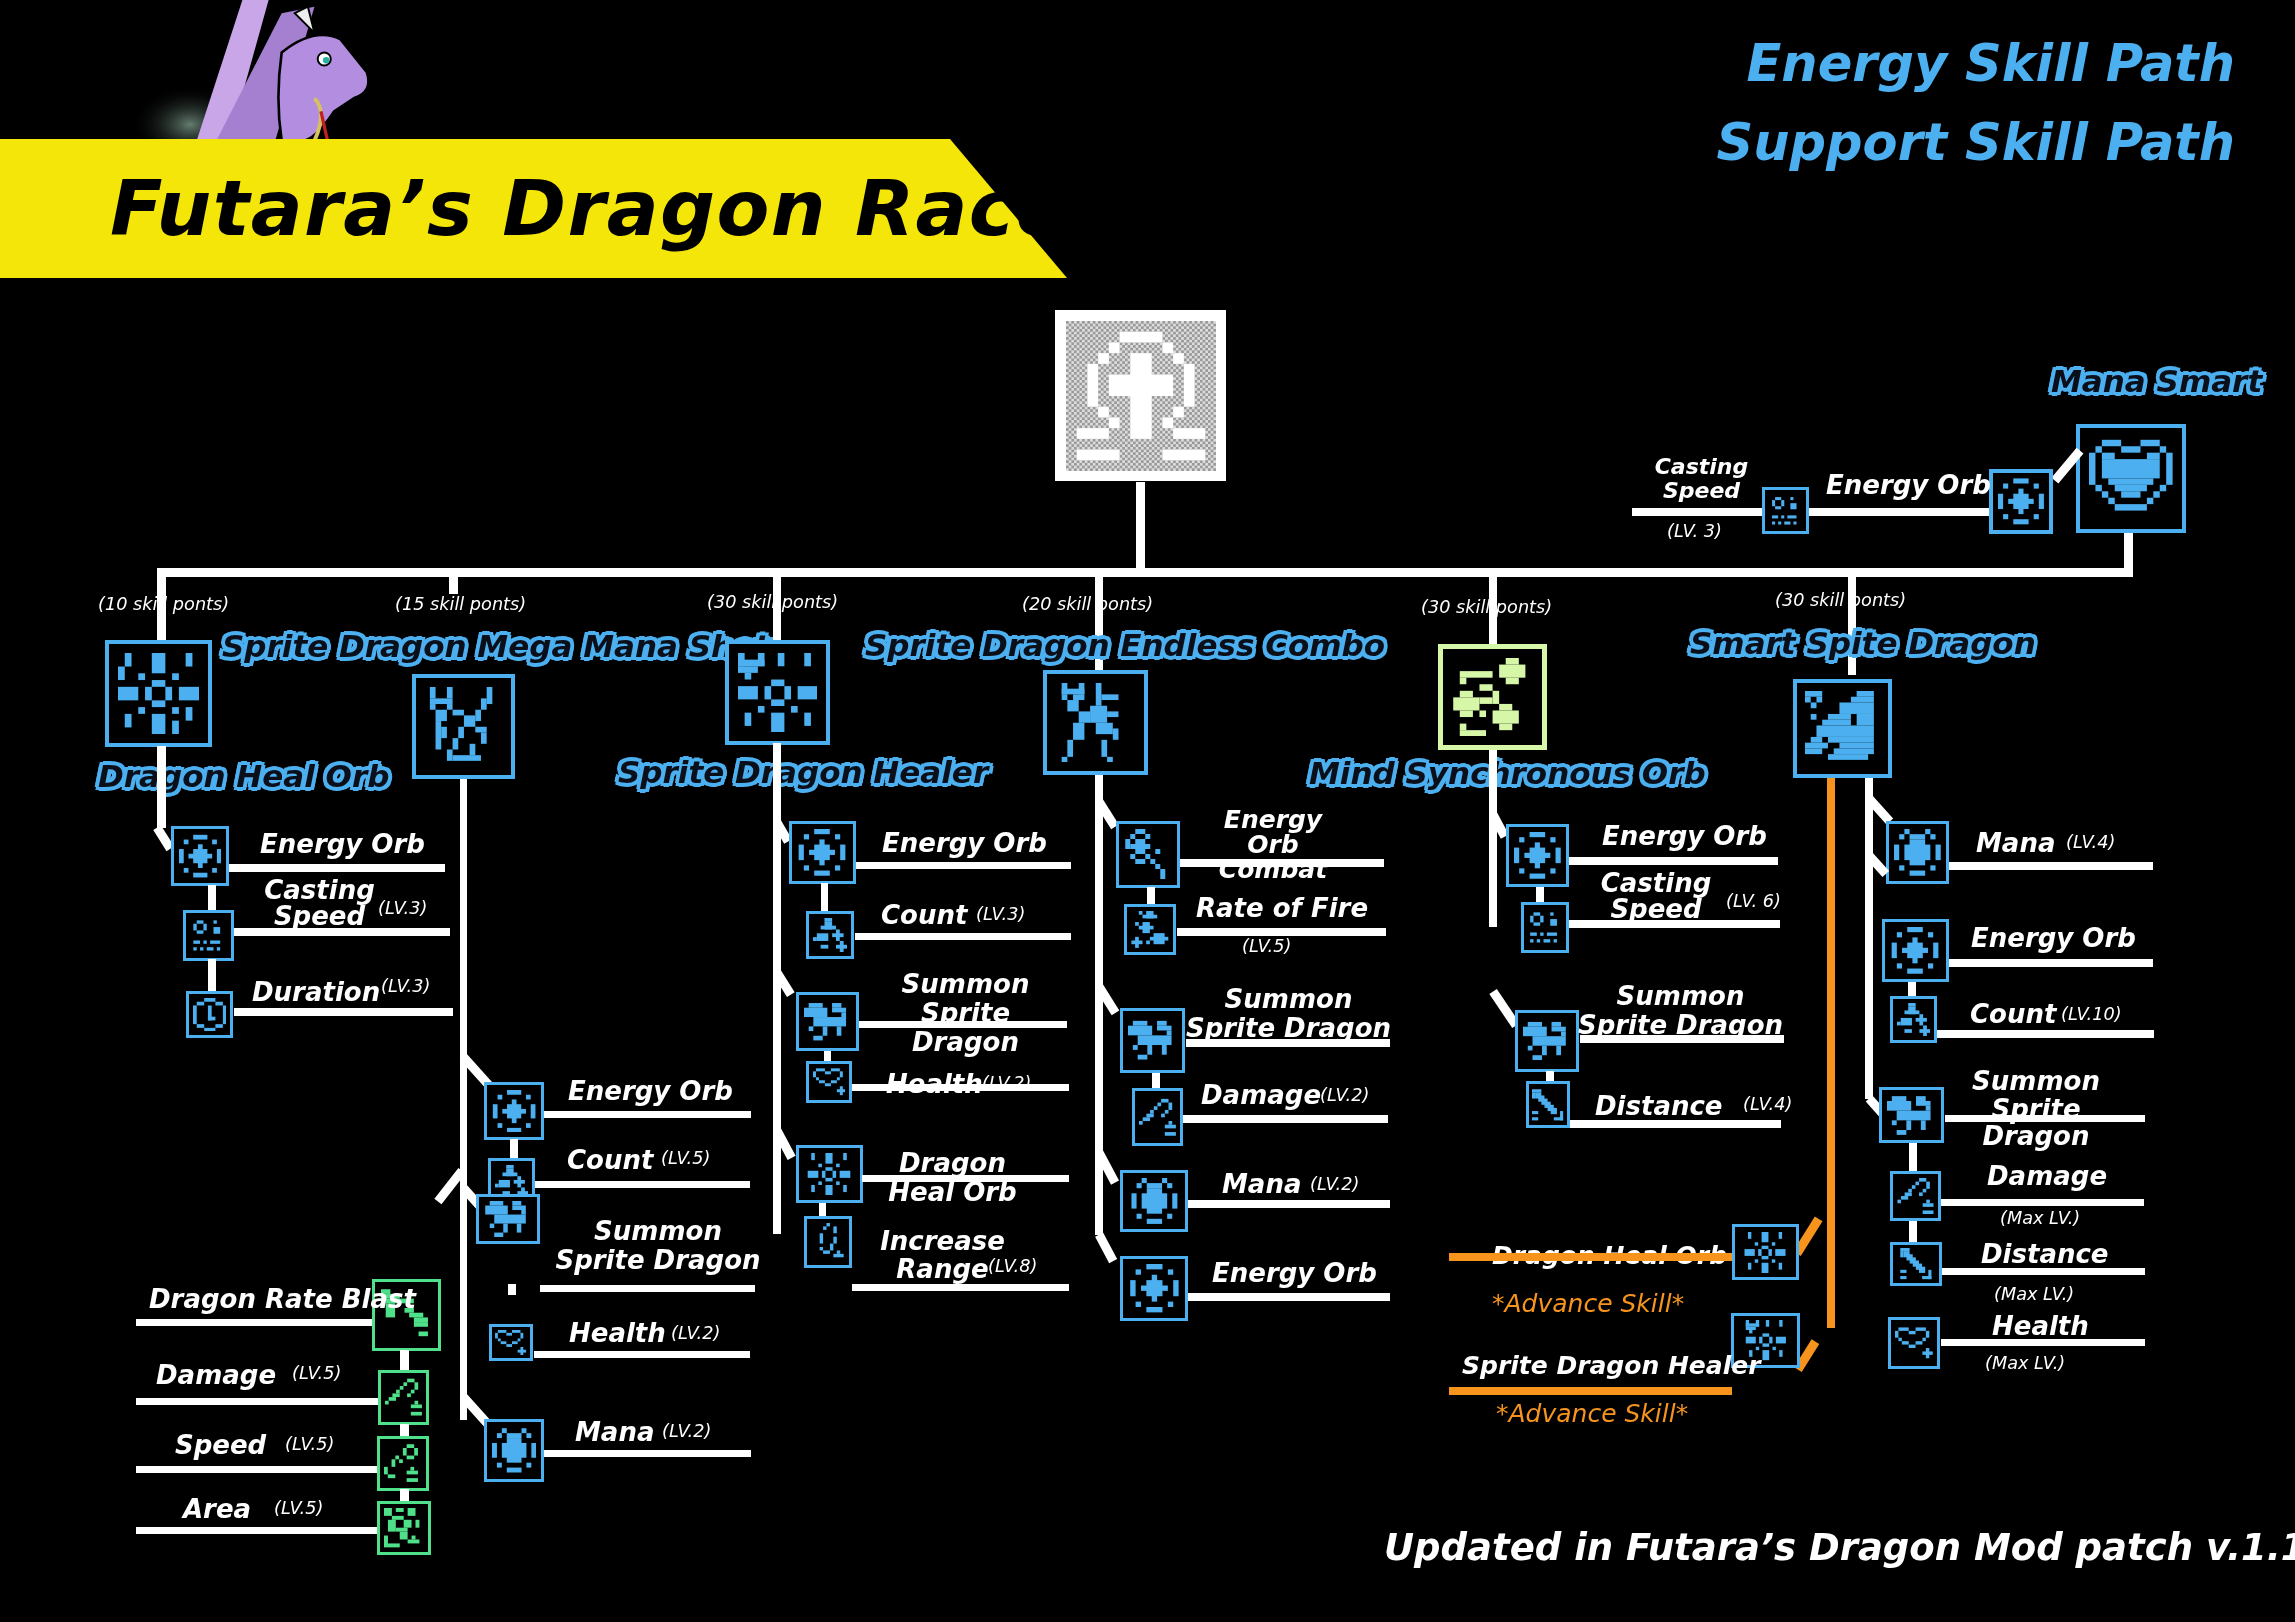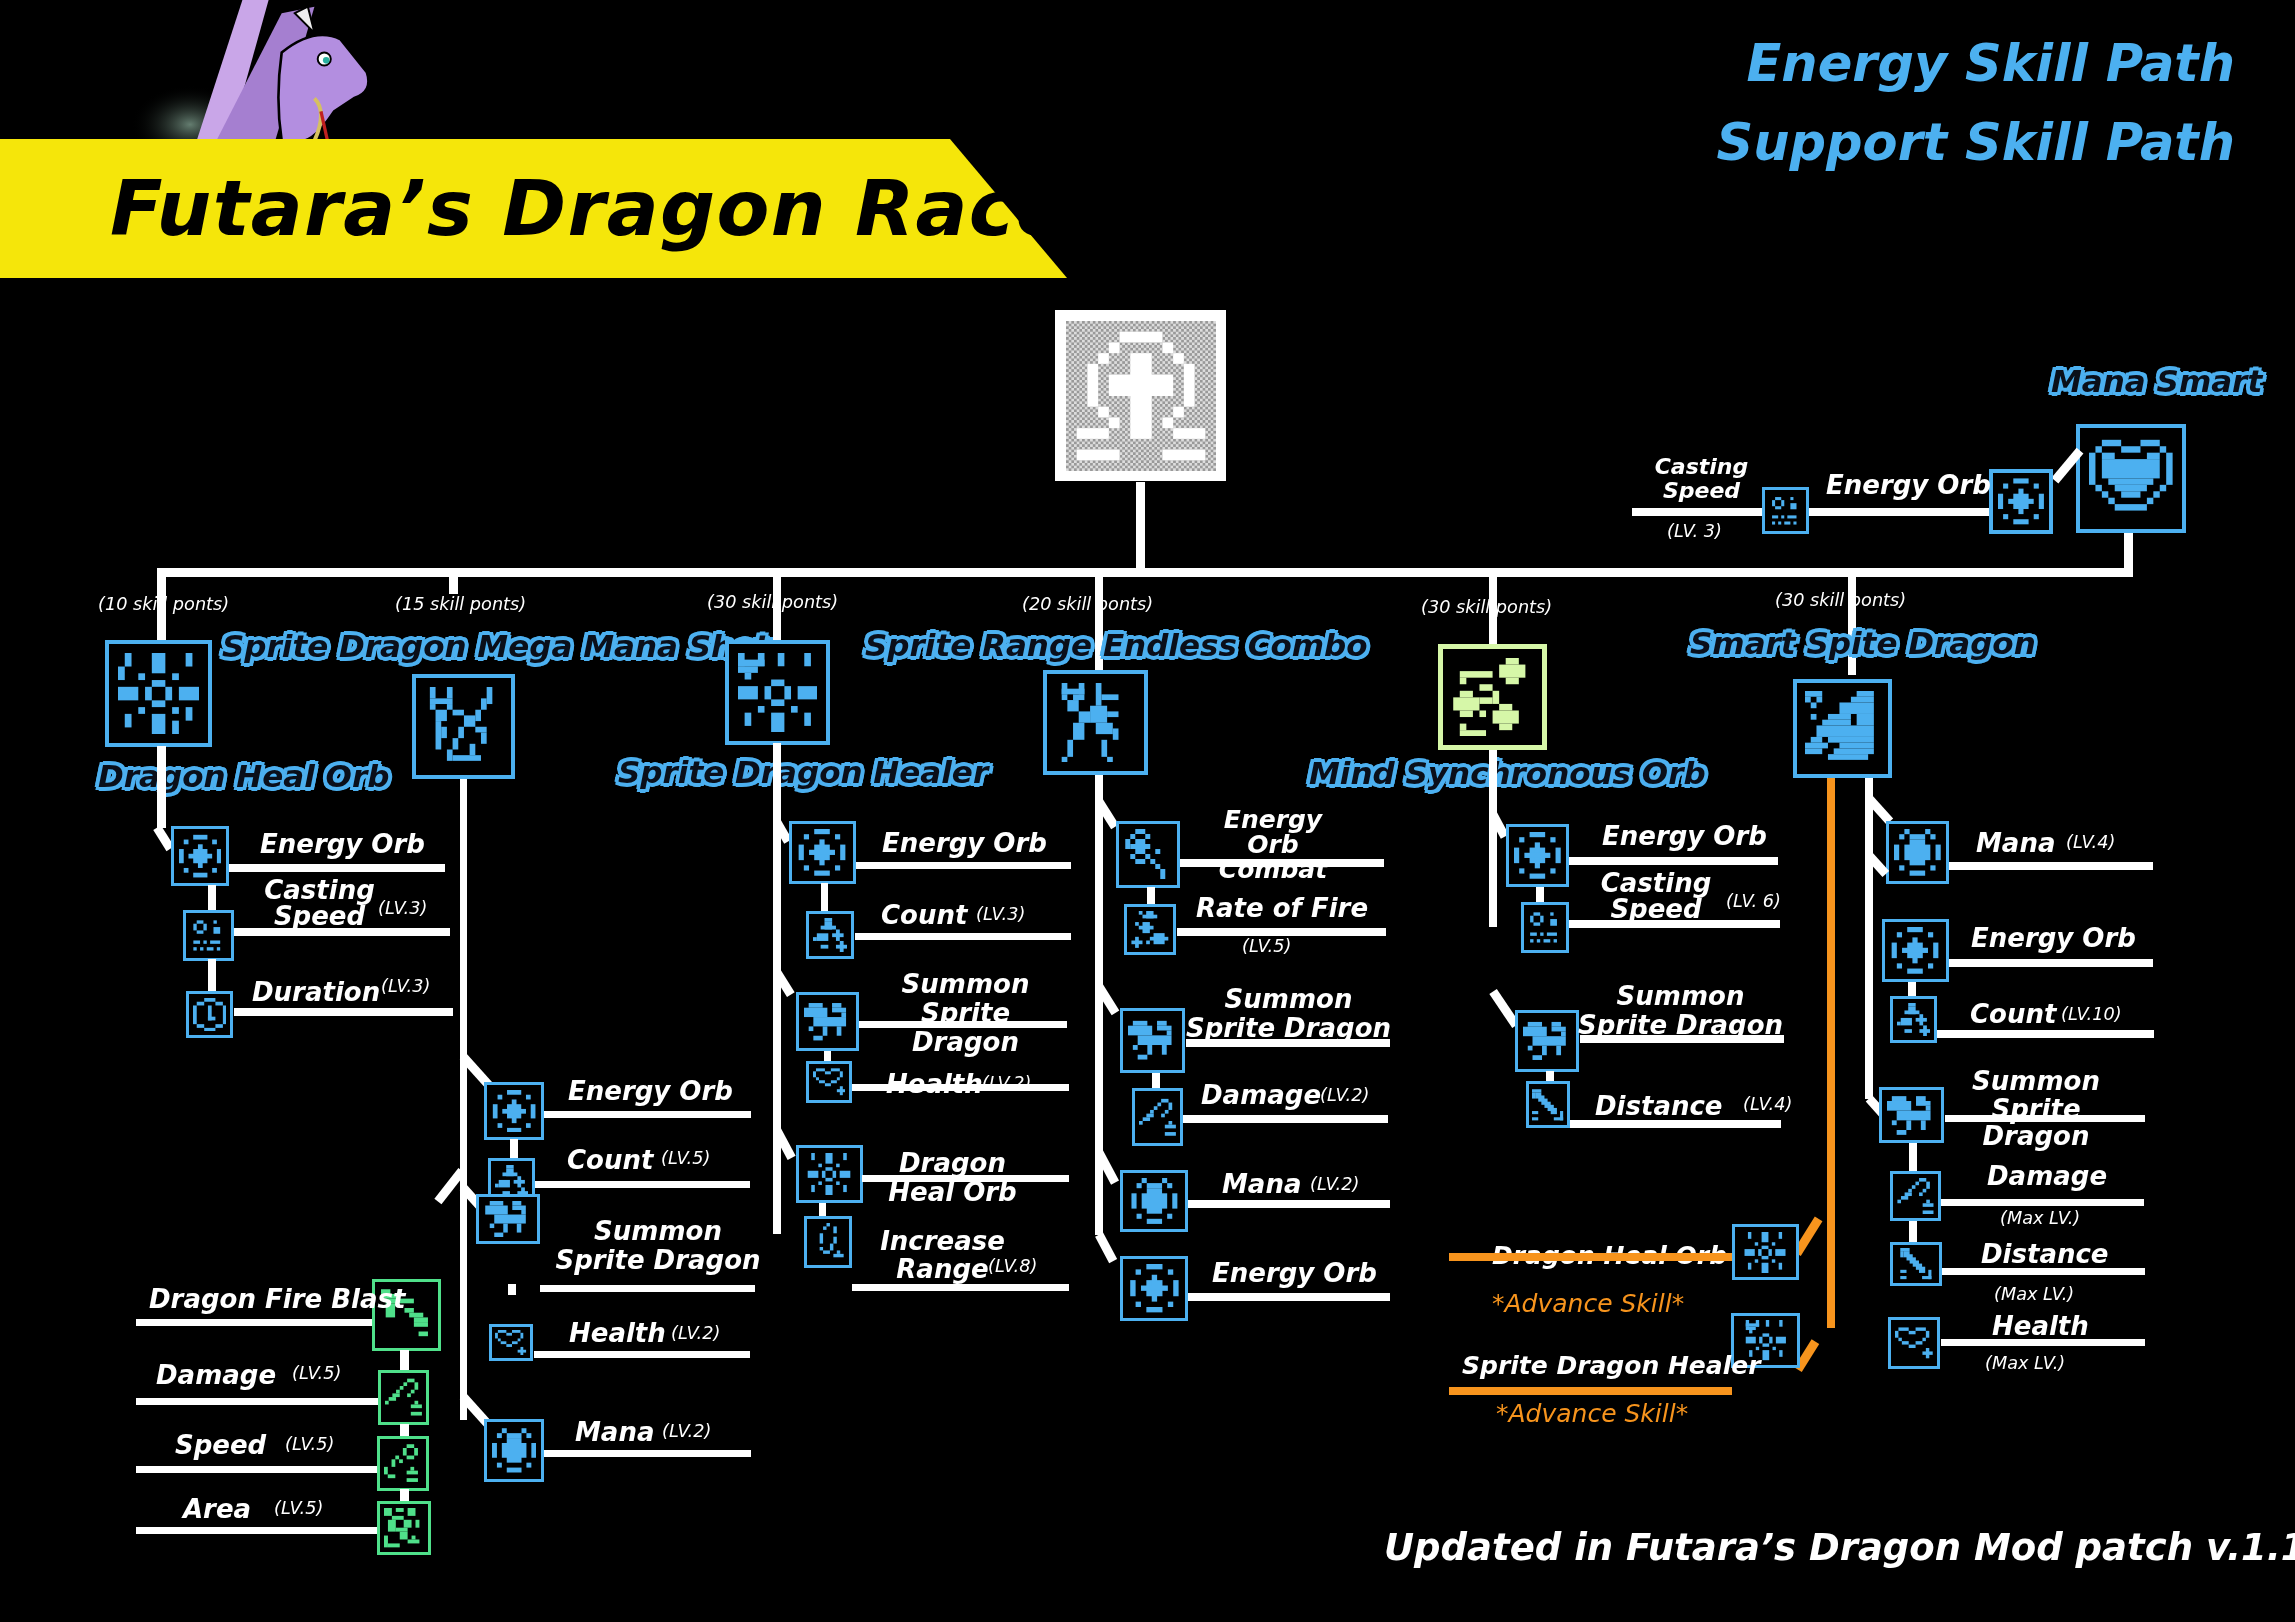--- a/index.html
+++ b/index.html
@@ -394,21 +394,21 @@
         <rect x="1" y="2" width="6" height="1"></rect>
         <rect x="1" y="3" width="2" height="3"></rect>
         <rect x="5" y="4" width="2" height="1"></rect>
         <rect x="6" y="5" width="3" height="1"></rect>
         <rect x="7" y="6" width="3" height="1"></rect>
         <rect x="7" y="7" width="3" height="1"></rect>
         <rect x="8" y="9" width="2" height="1"></rect>
       </g>
     </svg>
   </div>
-<div class="t" style="left:149px;top:1286px">Dragon Fire Blast</div>
+<div class="t" style="left:149px;top:1286px">Dragon Rate Blast</div>
 <div class="ln" style="left:136px;top:1319px;width:236px;height:6.5px;top:1319px"></div>
 <div class="ln" style="left:400px;top:1350px;width:9.2px;height:21px"></div>
 <div class="ic g" style="left:378px;top:1370px;width:51px;height:55px;border-width:3.3px">
     <svg viewBox="0 0 10 10">
       <g fill="#4fe08a">
         <rect x="6" y="0" width="2" height="1"></rect>
         <rect x="5" y="1" width="1" height="1"></rect>
         <rect x="8" y="1" width="1" height="2"></rect>
         <rect x="4" y="2" width="1" height="1"></rect>
         <rect x="7" y="3" width="1" height="1"></rect>
@@ -622,21 +622,21 @@
         <rect x="6" y="9" width="3" height="1"></rect>
       </g>
     </svg>
   </div>
 <div class="t c" style="left:877px;top:1228px;width:131px;white-space:normal;line-height:27.5px">Increase Range</div>
 <div class="sp" style="left:988px;top:1256px">(LV.8)</div>
 <div class="ln" style="left:852px;top:1242px;width:217px;height:6.5px;top:1284px"></div>
 
 <div class="ln" style="left:1095px;top:568px;width:7.9px;height:667px"></div>
 <div class="sp" style="left:1022px;top:594px">(20 skill ponts)</div>
-<div class="ttl" style="left:865px;top:627px">Sprite Range Endless Combo</div>
+<div class="ttl" style="left:865px;top:627px">Sprite Dragon Endless Combo</div>
 <div class="ic" style="left:1043px;top:670px;width:105px;height:105px">
   <svg viewBox="0 0 12 14">
       <g fill="#4cb0f0">
         <rect x="0" y="0" width="1" height="2"></rect>
         <rect x="3" y="0" width="1" height="2"></rect>
         <rect x="0" y="1" width="4" height="1"></rect>
         <rect x="0" y="2" width="1" height="1"></rect>
         <rect x="2" y="2" width="2" height="1"></rect>
         <rect x="1" y="3" width="2" height="2"></rect>
         <rect x="6" y="0" width="1" height="4"></rect>

